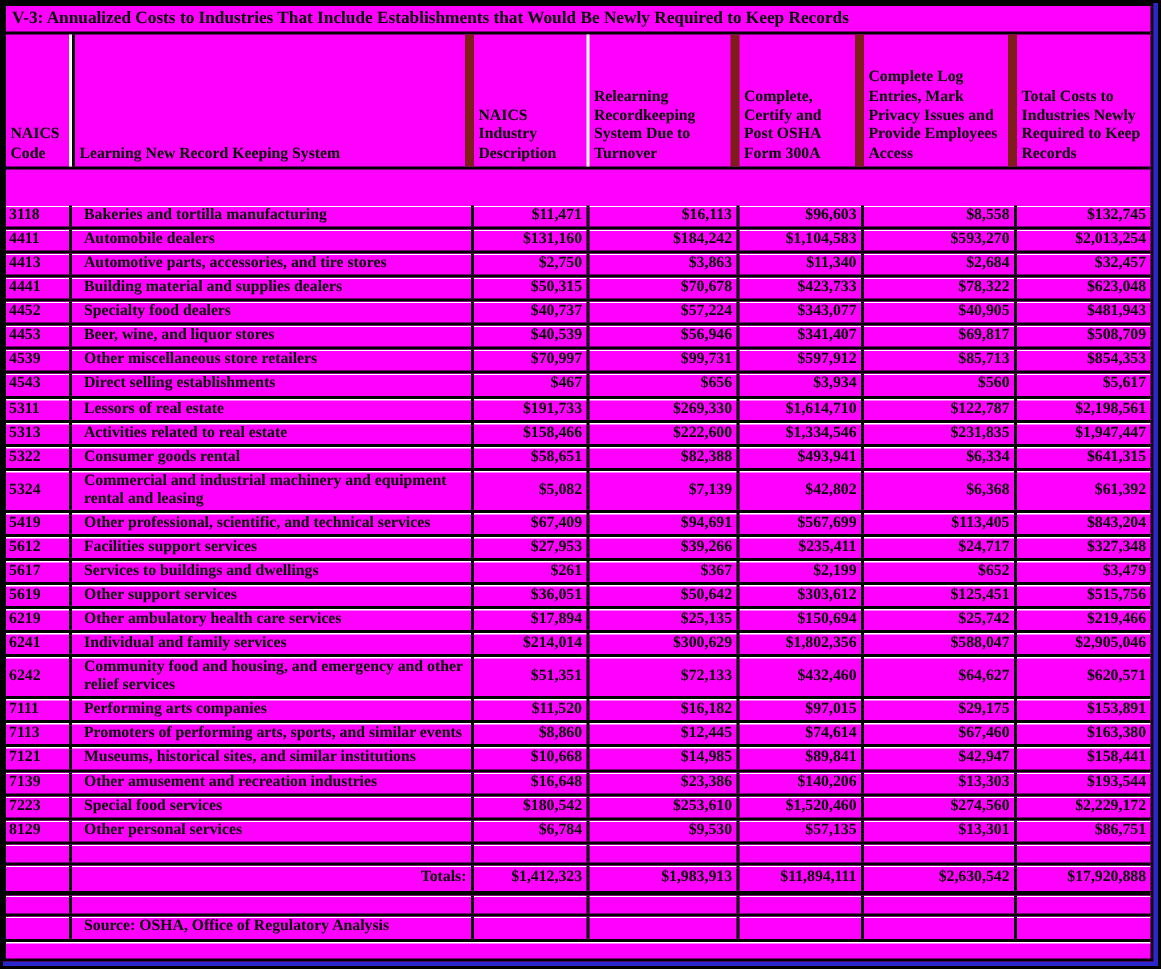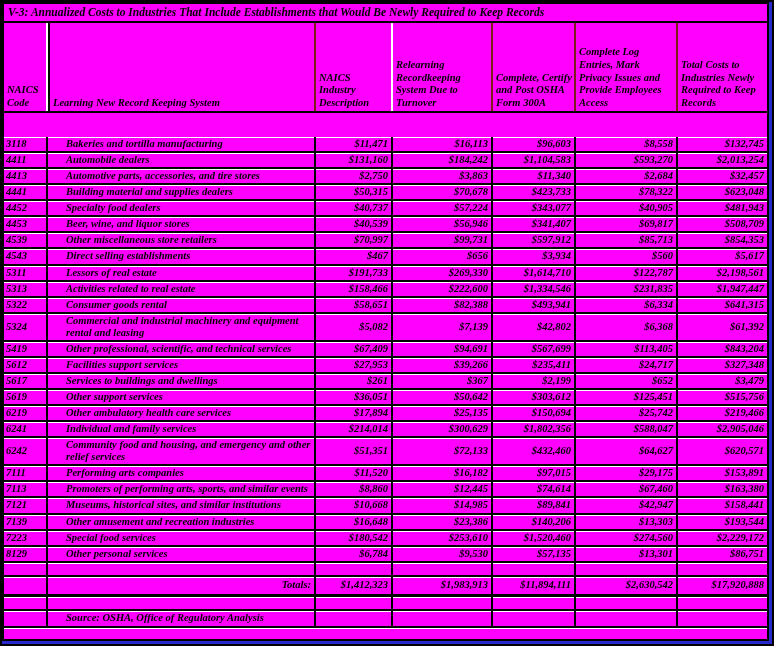--- a/index.html
+++ b/index.html
@@ -16,21 +16,20 @@
     width:100%;height:100%;box-sizing:border-box;
     background:#2828cc;
     padding:0 3px 3px 0;
   }
   .sheet{
     width:100%;height:100%;box-sizing:border-box;
     background:#ff00ff;
     border:2px solid #000;
     display:flex;flex-direction:column;
     overflow:hidden;
-    font-style:italic;
   }
   .title-row{
     flex:0 0 auto;
     border-bottom:2px solid #000;
     font-weight:bold;font-size:11.5px;line-height:15px;
     padding:1px 0 1px 4px;
     white-space:nowrap;overflow:hidden;
     color:#000;
   }
   .grid{
@@ -41,39 +40,39 @@
     flex:0 0 88px;
     border-bottom:2px solid #000;
   }
   .hcell{
     display:flex;align-items:flex-end;
     font-weight:bold;font-size:10.5px;line-height:1.22;
     padding:1px 2px 1px 3px;color:#000;
     overflow:hidden;box-sizing:border-box;
   }
   .hcell.white-div{border-right:2px solid #ffffff;}
-  .hcell.black-box{border-right:2px solid #7f1d1d;}
+  .hcell.black-box{border-right:6px solid #7f1d1d;}
   .hcell.first-num{border-left:2px solid #000;}
   .hcell:last-child{border-right:none;}
   .body-rows{flex:0 0 auto;display:flex;flex-direction:column;margin-top:24px;}
   .row{
     border-bottom:2px solid #000;
     box-shadow:inset 0 1px 0 #ffffff;
     min-height:13px;
   }
   .c{
     border-right:2px solid #000;
     display:flex;align-items:center;
     font-weight:bold;font-size:10.5px;line-height:1.15;
     padding:1px 3px;color:#000;
     overflow:hidden;box-sizing:border-box;
   }
   .c:last-child{border-right:none;}
   .c.code{padding-left:2px;}
-  .c.desc{padding-left:18px;}
+  .c.desc{padding-left:8px;}
   .c.num{justify-content:flex-end;padding-right:3px;}
   .row.spacer{min-height:12px;}
   .totals-row{border-top:0;border-bottom:3px solid #000;min-height:17px;}
   .totals-row .c{align-items:center;}
   .c.totals-label{justify-content:flex-end;}
   .source-row{min-height:15px;}
   .filler{
     flex:1 1 auto;min-height:0;
     box-shadow:inset 0 1px 0 #ffffff;
   }

